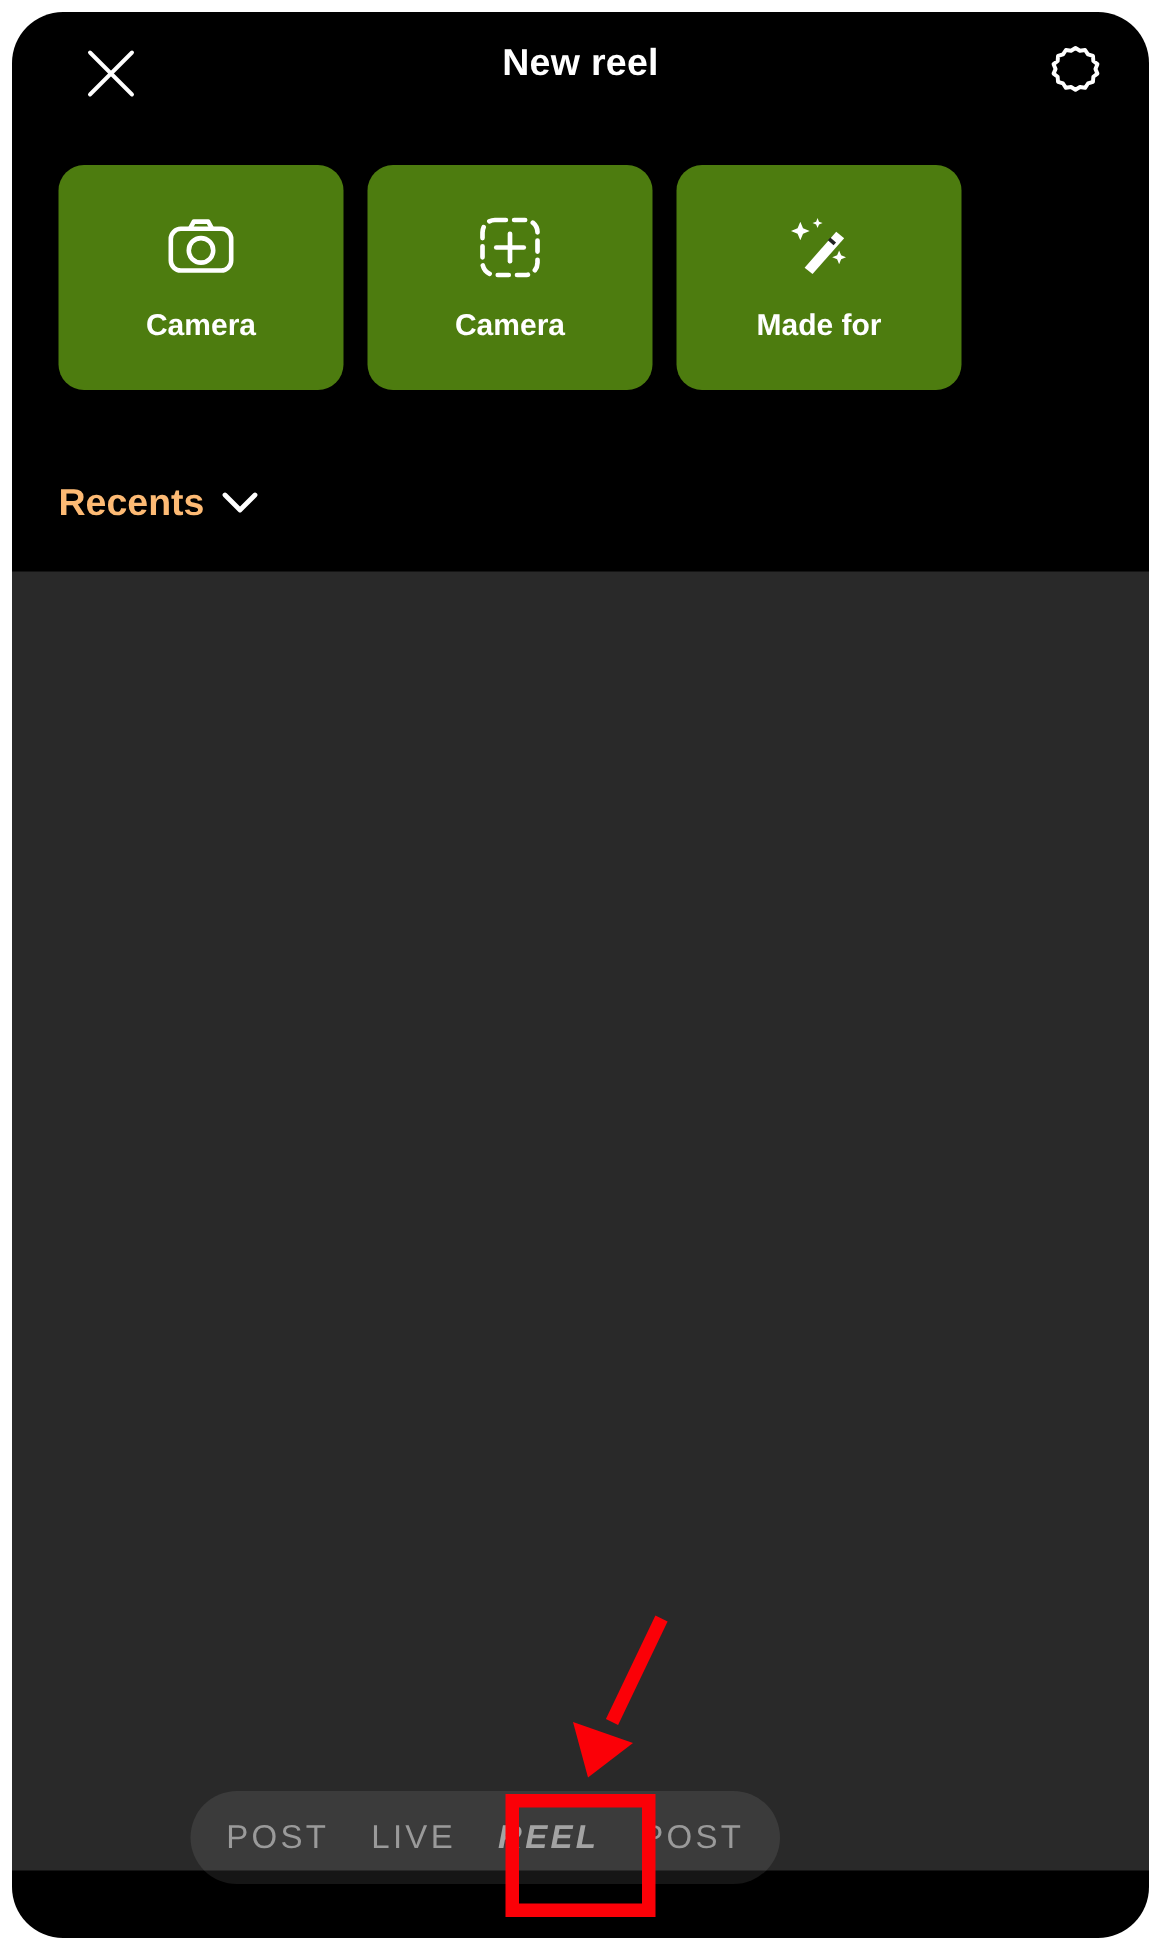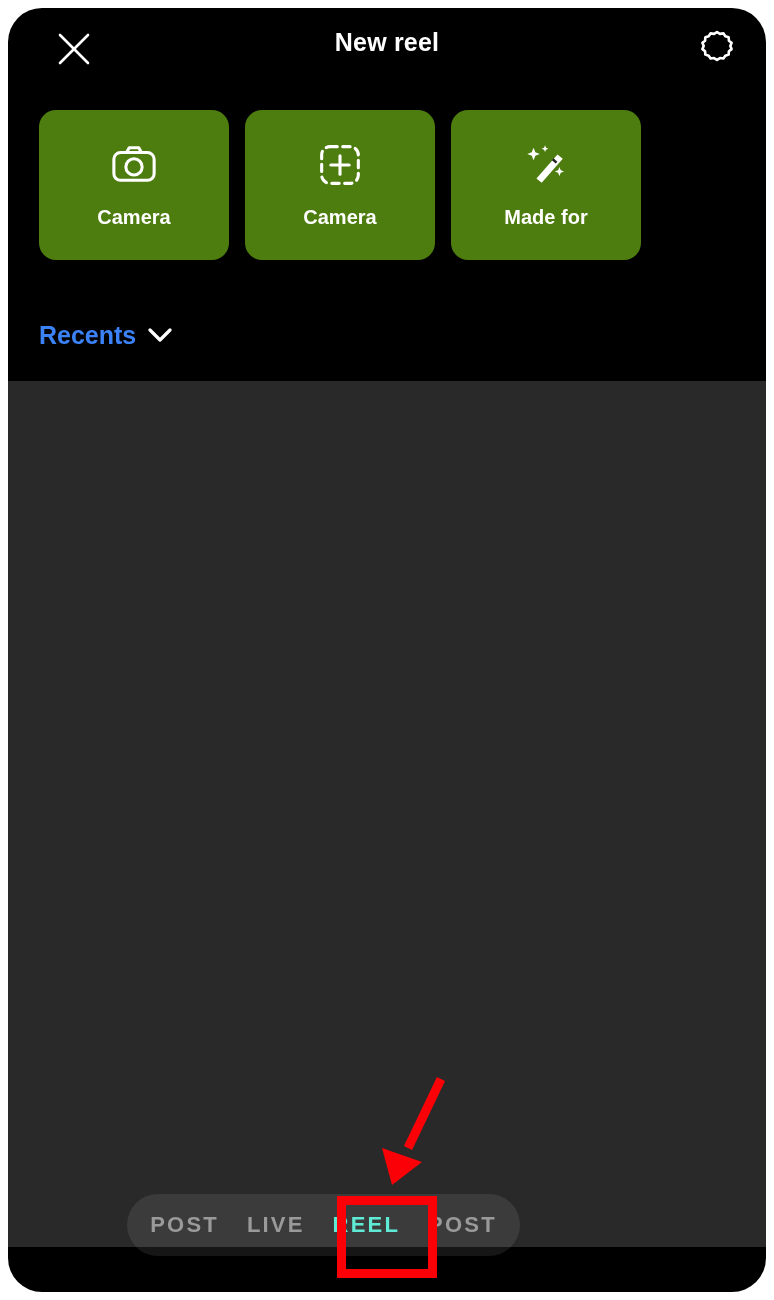--- a/index.html
+++ b/index.html
@@ -110,21 +110,21 @@
   .recents-row {
     position: absolute;
     left: 31px;
     top: 300px;
     height: 54px;
     display: flex;
     align-items: center;
     gap: 12px;
   }
   .recents-label {
-    color: #3b82f6;
+    color: #fdba74;
     font-size: 25px;
     font-weight: bold;
   }
 
   
   .gallery {
     position: absolute;
     left: 0;
     top: 373px;
     width: 758px;
@@ -143,27 +143,28 @@
     border-radius: 31px;
     display: flex;
     align-items: center;
     justify-content: center;
     gap: 28px;
     padding: 0 22px;
   }
   .mode-item {
     color: #9a9a9a;
     font-size: 22px;
-    font-weight: bold;
+    font-weight: normal;
     letter-spacing: 2.2px;
     white-space: nowrap;
   }
   .mode-item.active {
-    color: #5eead4;
-    font-weight: bold;
+    color: #a3a3a3;
+    font-weight: bold;
+    font-style: italic;
   }
 
   
   .anno-box {
     position: absolute;
     left: 337px;
     top: 1196px;
     width: 100px;
     height: 82px;
     border: 9px solid #fb0007;

